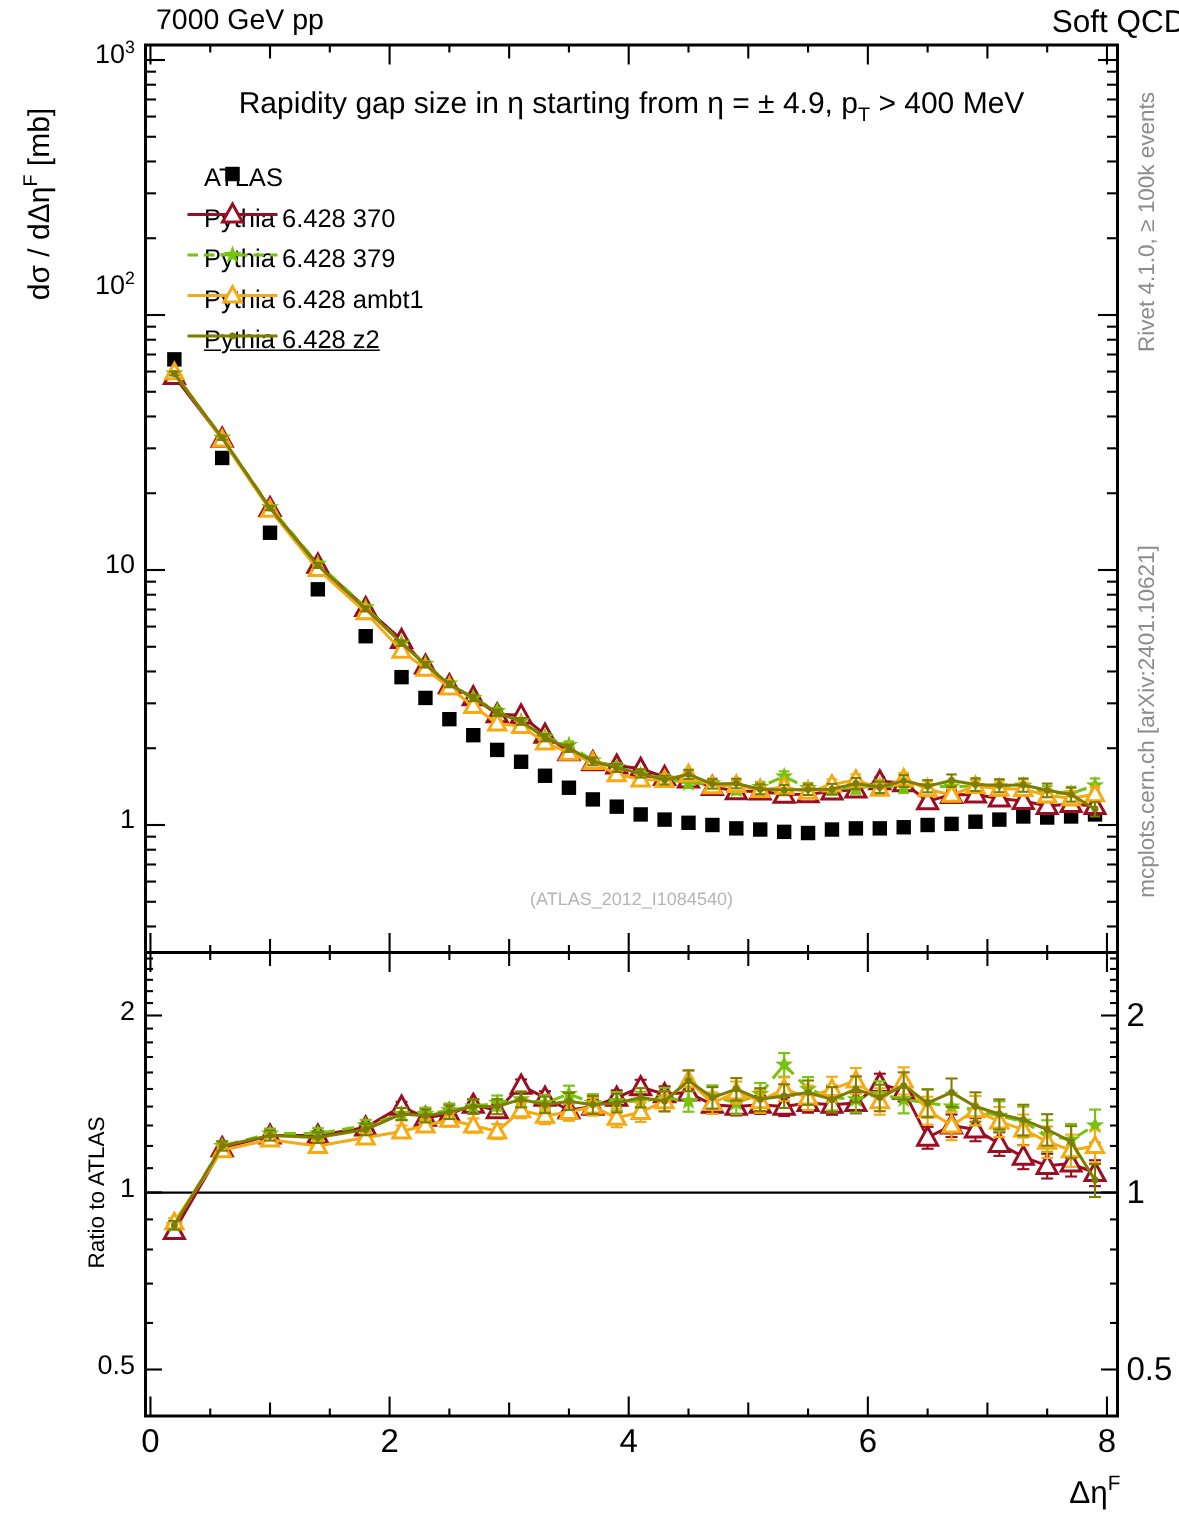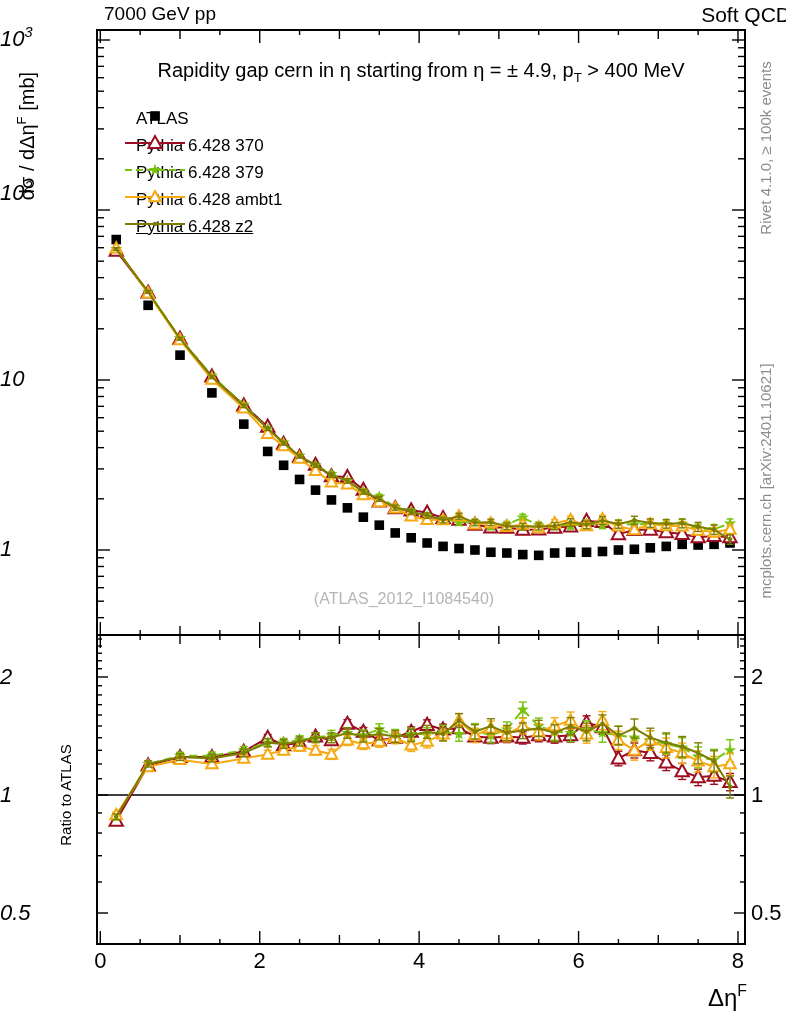--- a/index.html
+++ b/index.html
@@ -10,24 +10,24 @@
   .sup{font-size:66%;position:relative;top:-0.62em;}
   .sub{font-size:66%;position:relative;top:0.38em;}
   .rot{transform:translate(-50%,-50%) rotate(-90deg);}
   #hdr-left{left:104px;top:3px;font-size:19px;}
   #hdr-right{left:0;top:3px;width:745px;text-align:right;font-size:21px;padding-left:46px;}
   #panel-title{left:421px;top:70px;transform:translate(-50%,-50%);font-size:20px;}
   #ylabel-main{left:27px;top:136px;font-size:20px;}
   #ylabel-ratio{left:65px;top:795px;font-size:15px;}
   #note-top{left:765px;top:148px;font-size:15px;color:#8c8c8c;}
   #note-bottom{left:765px;top:481px;font-size:15px;color:#8c8c8c;}
-  #watermark{left:404px;top:599px;transform:translate(-50%,-50%);font-size:16px;color:#b5b5b5;}
-  #xlabel{left:0;top:984px;width:747px;text-align:right;font-size:24px;}
+  #watermark{left:421px;top:599px;transform:translate(-50%,-50%);font-size:12px;color:#b5b5b5;}
+  #xlabel{left:0;top:984px;width:747px;text-align:right;font-size:21px;}
   .xtick-lab{position:absolute;top:948px;transform:translateX(-50%);font-size:22px;}
-  .ytick-lab{position:absolute;left:0;width:90px;font-size:22px;font-style:italic;}
+  .ytick-lab{position:absolute;left:0;width:90px;text-align:right;font-size:18px;}
   .rtick-lab-r{position:absolute;left:751px;font-size:22px;}
   .legend-row{position:absolute;left:123px;height:26px;display:flex;align-items:center;}
   .legend-swatch{width:64px;height:20px;flex:0 0 64px;}
   .legend-text{margin-left:13px;font-size:17px;}
   svg{position:absolute;left:0;top:0;}
 </style>
 </head>
 <body>
 
 <div id="canvas">
@@ -1407,21 +1407,21 @@
         <circle cx="682.1829999999999" cy="746.4501567409023" r="2.3" fill="#7d7d00"></circle>
         <circle cx="698.1249999999999" cy="752.9736918980356" r="2.3" fill="#7d7d00"></circle>
         <circle cx="714.0669999999999" cy="761.1469463754987" r="2.3" fill="#7d7d00"></circle>
         <circle cx="730.0089999999999" cy="786.6937947645843" r="2.3" fill="#7d7d00"></circle>
       </g>
     </svg>
 
   <div class="abs nowrap" id="hdr-left">7000 GeV pp</div>
   <div class="abs nowrap" id="hdr-right">Soft QCD</div>
 
-  <div class="abs nowrap" id="panel-title"><span>Rapidity gap cern in η starting from η = ± 4.9, p</span><span class="sub">T</span><span> &gt; 400 MeV</span></div>
+  <div class="abs nowrap" id="panel-title"><span>Rapidity gap size in η starting from η = ± 4.9, p</span><span class="sub">T</span><span> &gt; 400 MeV</span></div>
 
   <div class="abs nowrap rot" id="ylabel-main"><span>dσ / dΔη</span><span class="sup">F</span><span> [mb]</span></div>
 
   <div class="abs nowrap rot" id="ylabel-ratio">Ratio to ATLAS</div>
 
   <div class="abs nowrap rot" id="note-top">Rivet 4.1.0, ≥ 100k events</div>
   <div class="abs nowrap rot" id="note-bottom">mcplots.cern.ch [arXiv:2401.10621]</div>
 
   <div class="abs nowrap" id="xlabel"><span>Δη</span><span class="sup">F</span></div>
 

